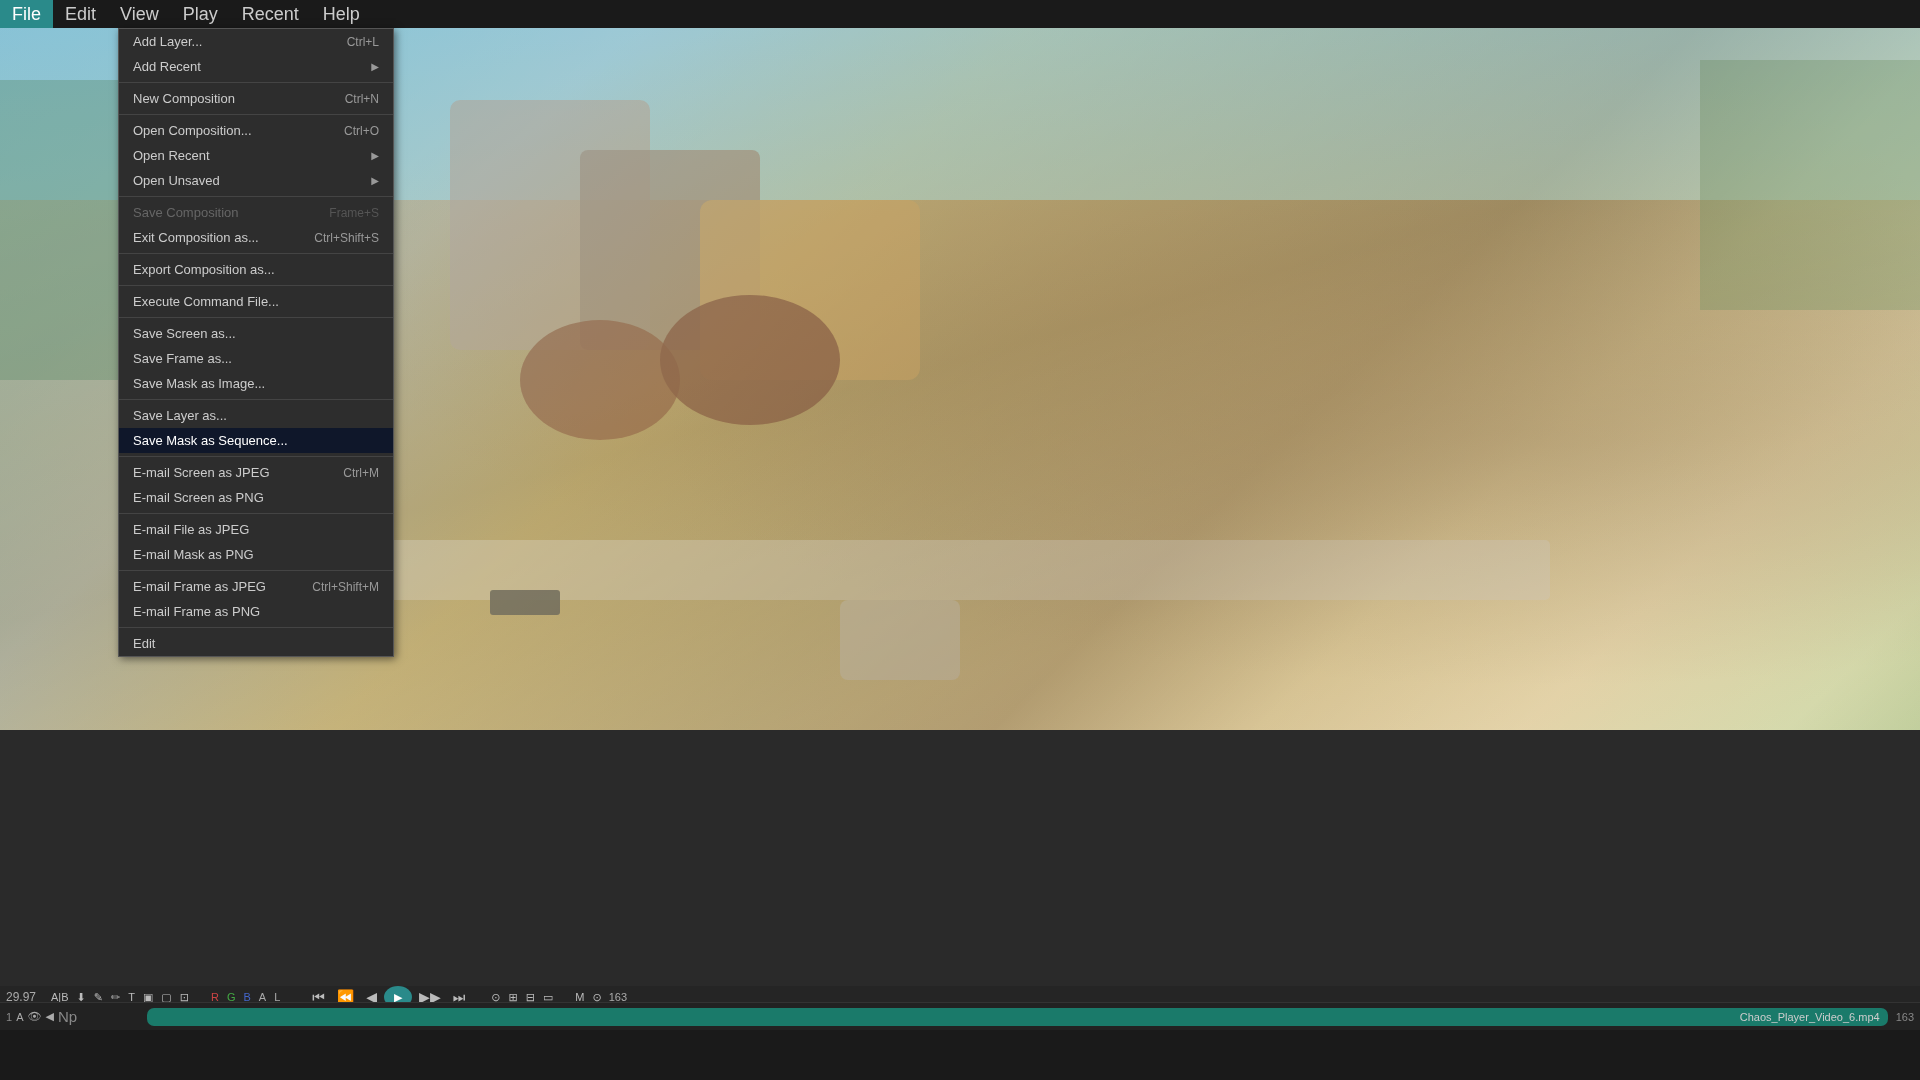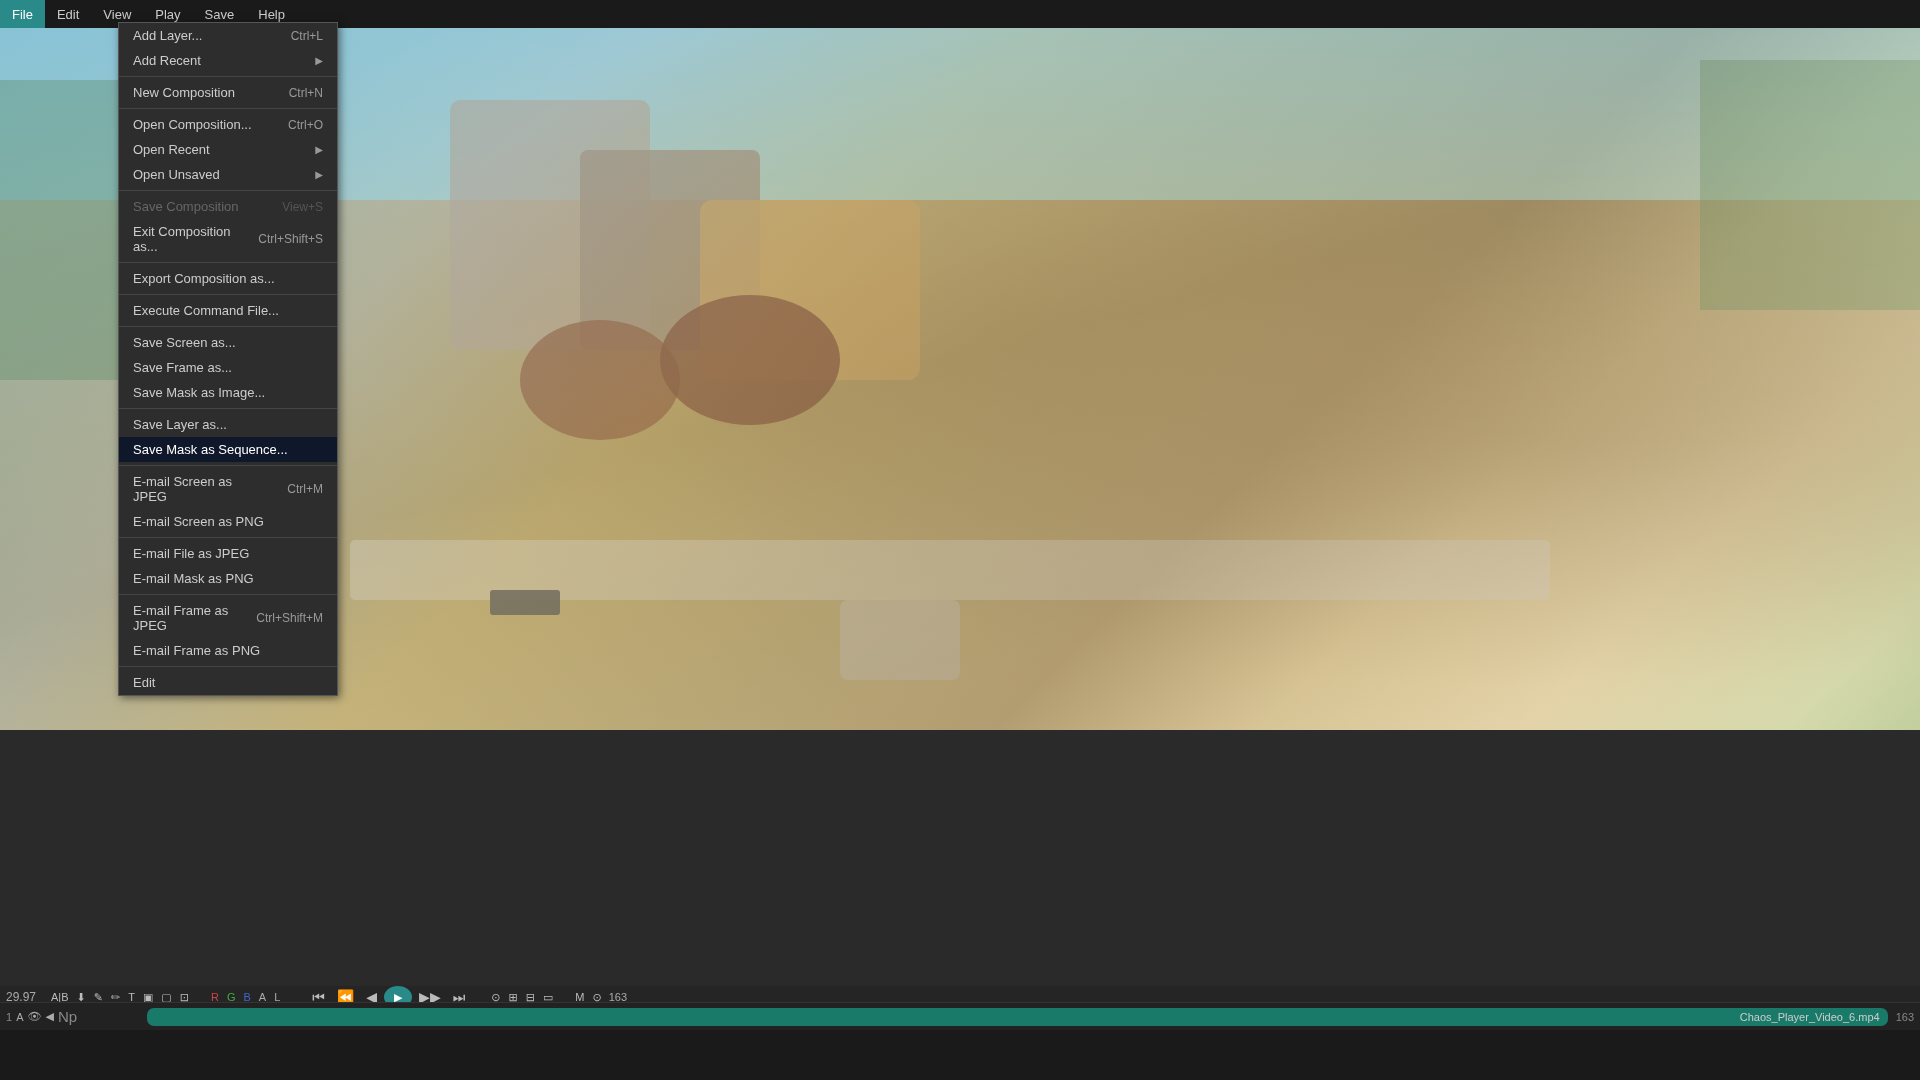--- a/index.html
+++ b/index.html
@@ -43,37 +43,37 @@
       background: #1a1a1a;
       display: flex;
       align-items: center;
       z-index: 100;
     }
 
     .menubar-item {
       padding: 4px 12px;
       color: #cccccc;
       cursor: pointer;
-      font-size: 13px;
+      font-size: 18px;
       height: 100%;
       display: flex;
       align-items: center;
     }
 
     .menubar-item.active {
       background: #2a8a8a;
       color: #ffffff;
     }
 
     
     .dropdown-menu {
       position: absolute;
-      top: 22px;
+      top: 28px;
       left: 118px;
-      width: 220px;
+      width: 276px;
       background: #2d2d2d;
       border: 1px solid #555;
       z-index: 200;
       box-shadow: 2px 2px 8px rgba(0,0,0,0.5);
     }
 
     .menu-item {
       display: flex;
       align-items: center;
       justify-content: space-between;
@@ -203,21 +203,21 @@
     <rect x="0" y="80" width="200" height="300" fill="#4a7a4a" opacity="0.4"></rect>
     <rect x="1700" y="60" width="220" height="250" fill="#5a8a5a" opacity="0.4"></rect>
   </svg>
 </div>
 
 <div class="menubar">
   <div class="menubar-item active">File</div>
   <div class="menubar-item">Edit</div>
   <div class="menubar-item">View</div>
   <div class="menubar-item">Play</div>
-  <div class="menubar-item">Save</div>
+  <div class="menubar-item">Recent</div>
   <div class="menubar-item">Help</div>
 </div>
 
 <div class="dropdown-menu">
 
   <div class="menu-item">
     <span>Add Layer...</span>
     <span class="shortcut">Ctrl+L</span>
   </div>
 
@@ -247,21 +247,21 @@
 
   <div class="menu-item">
     <span>Open Unsaved</span>
     <span class="arrow">▶</span>
   </div>
 
   <div class="menu-separator"></div>
 
   <div class="menu-item disabled">
     <span>Save Composition</span>
-    <span class="shortcut" style="color:#555">View+S</span>
+    <span class="shortcut" style="color:#555">Frame+S</span>
   </div>
 
   <div class="menu-item">
     <span>Exit Composition as...</span>
     <span class="shortcut">Ctrl+Shift+S</span>
   </div>
 
   <div class="menu-separator"></div>
 
   <div class="menu-item">

